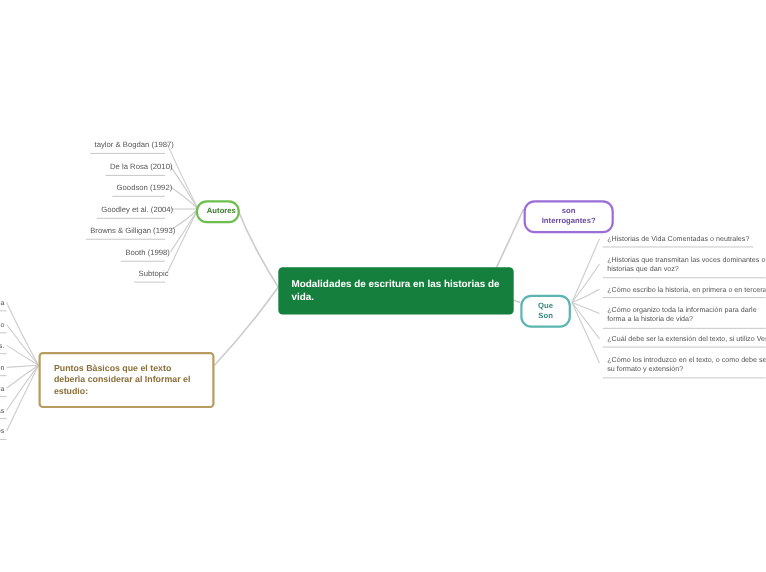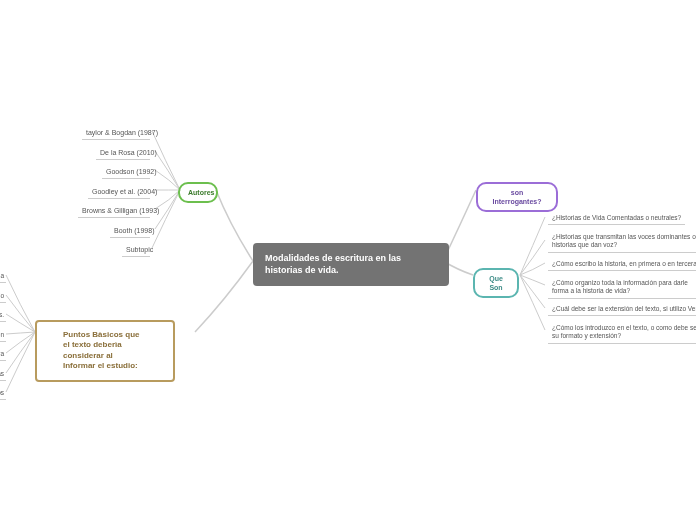--- a/index.html
+++ b/index.html
@@ -19,22 +19,22 @@
     pointer-events: none;
   }
   .node {
     position: absolute;
     font-size: 7px;
     line-height: 1.3;
   }
   .central {
     left: 253px;
     top: 243px;
-    width: 196px;
-    background: #737373;
+    width: 214px;
+    background: #15803d;
     color: #fff;
     font-size: 9px;
     font-weight: bold;
     padding: 10px 12px;
     border-radius: 4px;
   }
   .branch {
     border: 2px solid;
     border-radius: 10px;
     padding: 4px 8px;
@@ -42,25 +42,25 @@
     font-weight: bold;
     color: #3972c4;
     text-align: center;
   }
   .branch.green { border-color: #6cbf4e; color: #3a7a2a; }
   .branch.purple { border-color: #9b6dd7; color: #6a4aa0; }
   .branch.teal { border-color: #5bb5b0; color: #3a8a85; }
   .puntos {
     border: 2px solid #b89b5e;
     border-radius: 4px;
-    padding: 8px 26px;
+    padding: 8px 12px;
     font-size: 8px;
     font-weight: bold;
     color: #8a6f3a;
-    width: 140px;
+    width: 160px;
   }
   .leaf {
     font-size: 7px;
     color: #555;
     border-bottom: 1px solid #ccc;
     padding: 2px 4px;
     white-space: nowrap;
   }
   .leaf-right {
     font-size: 6.5px;

